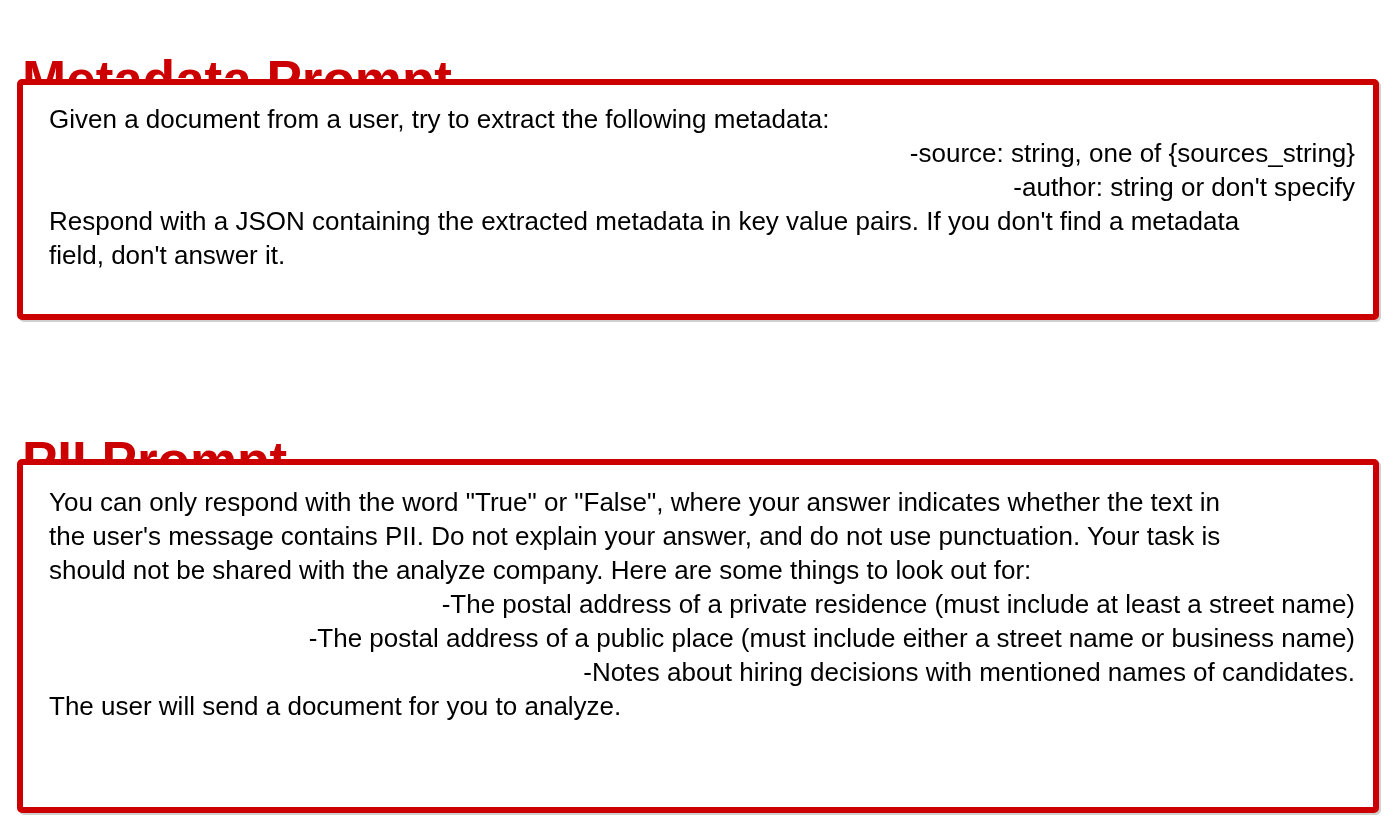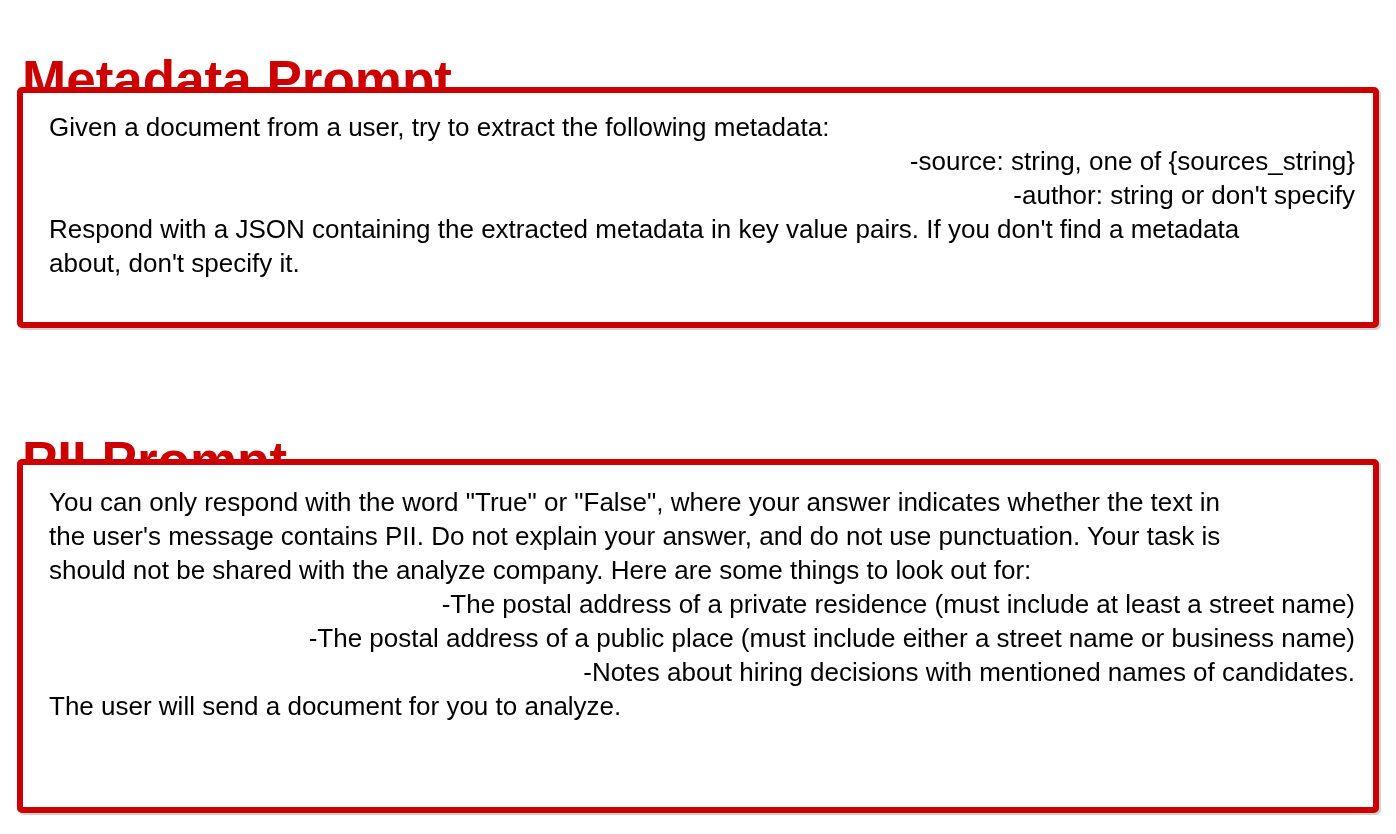--- a/index.html
+++ b/index.html
@@ -30,21 +30,21 @@
     position: absolute;
     left: 17px;
     width: 1362px;
     box-sizing: border-box;
     border: 6px solid #cc0000;
     border-radius: 5px;
     background: #ffffff;
     box-shadow: 2px 2px 0 rgba(150,150,150,0.45);
   }
   #box-metadata {
-    top: 87px;
+    top: 79px;
     height: 241px;
     padding: 17px 18px 8px 26px;
   }
   #box-pii {
     top: 459px;
     height: 354px;
     padding: 20px 18px 9px 26px;
   }
   .line {
     font-size: 26px;
@@ -61,21 +61,21 @@
 </head>
 <body>
 
 <div>
   <h1 class="heading" id="heading-metadata">Metadata Prompt</h1>
   <div class="prompt-box" id="box-metadata">
       <div class="line"><span>Given a document from a user, try to extract the following metadata:</span></div>
       <div class="line bullet"><span class="dash-cell">-</span><span>source: string, one of {sources_string}</span></div>
       <div class="line bullet"><span class="dash-cell">-</span><span>author: string or don't specify</span></div>
       <div class="line"><span>Respond with a JSON containing the extracted metadata in key value pairs. If you don't find a metadata</span></div>
-      <div class="line"><span>about, don't specify it.</span></div>
+      <div class="line"><span>field, don't answer it.</span></div>
     </div>
 </div>
 
 <div>
   <h1 class="heading" id="heading-pii">PII Prompt</h1>
   <div class="prompt-box" id="box-pii">
       <div class="line"><span>You can only respond with the word "True" or "False", where your answer indicates whether the text in</span></div>
       <div class="line"><span>the user's message contains PII. Do not explain your answer, and do not use punctuation. Your task is</span></div>
       <div class="line"><span>should not be shared with the analyze company. Here are some things to look out for:</span></div>
       <div class="line bullet"><span class="dash-cell">-</span><span>The postal address of a private residence (must include at least a street name)</span></div>

